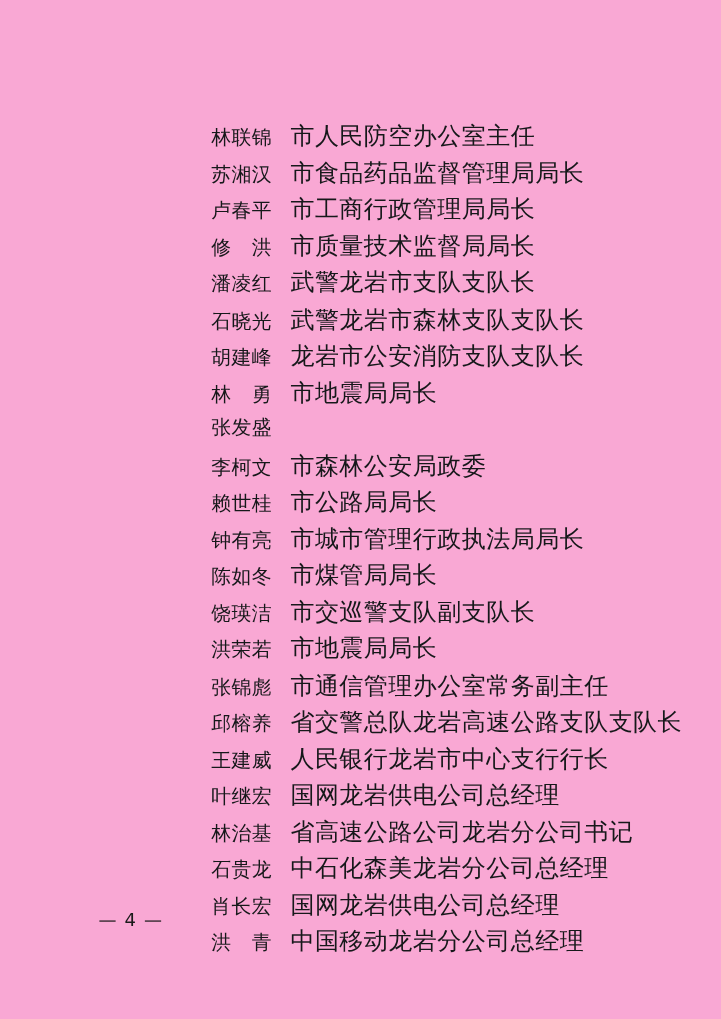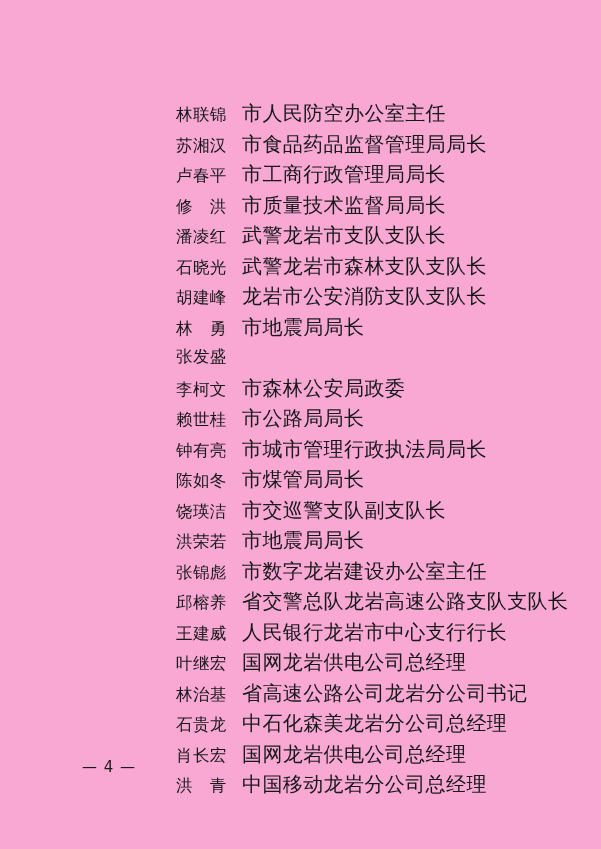--- a/index.html
+++ b/index.html
@@ -119,21 +119,21 @@
     <div class="entry-row">
       <span class="entry-name">饶瑛洁</span>
       <span class="entry-title">市交巡警支队副支队长</span>
     </div>
     <div class="entry-row">
       <span class="entry-name">洪荣若</span>
       <span class="entry-title">市地震局局长</span>
     </div>
     <div class="entry-row">
       <span class="entry-name">张锦彪</span>
-      <span class="entry-title">市数字龙岩建设办公室主任</span>
+      <span class="entry-title">市通信管理办公室常务副主任</span>
     </div>
     <div class="entry-row">
       <span class="entry-name">邱榕养</span>
       <span class="entry-title">省交警总队龙岩高速公路支队支队长</span>
     </div>
     <div class="entry-row">
       <span class="entry-name">王建威</span>
       <span class="entry-title">人民银行龙岩市中心支行行长</span>
     </div>
     <div class="entry-row">

